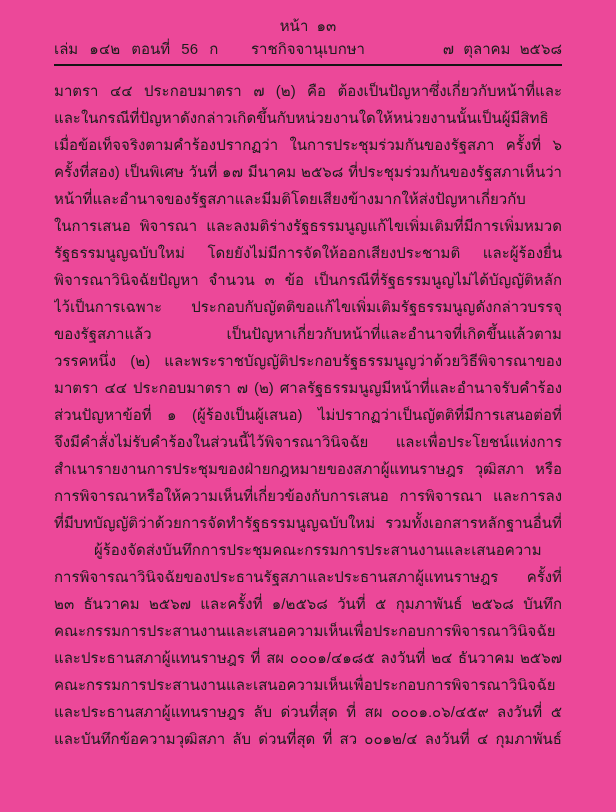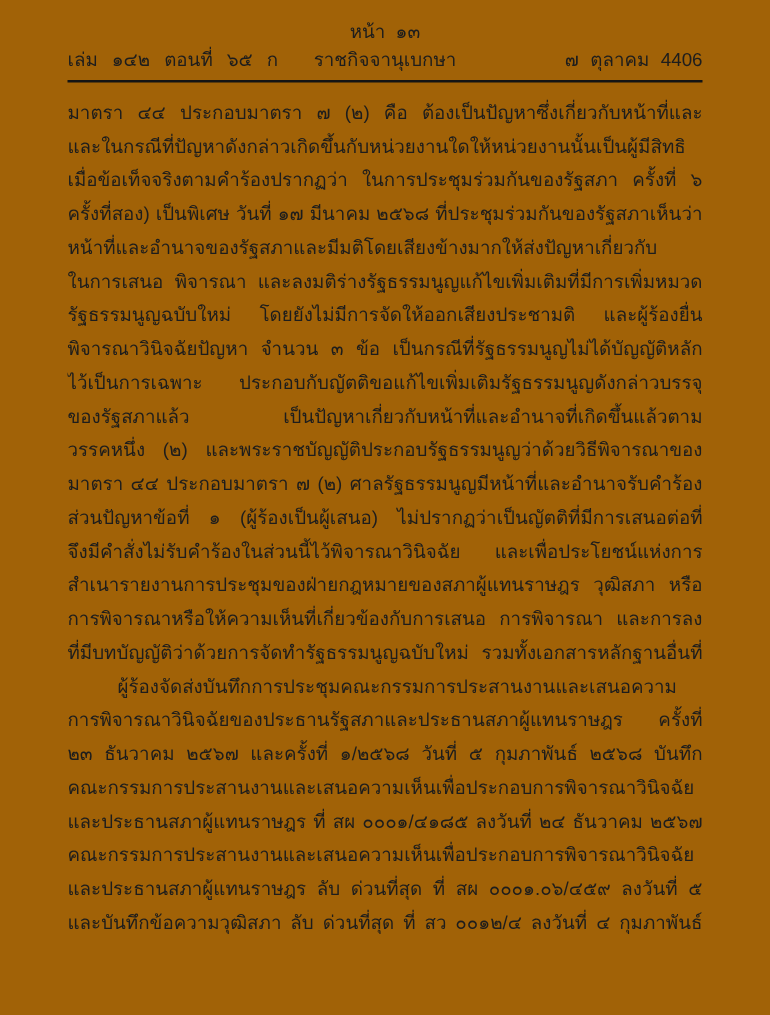--- a/index.html
+++ b/index.html
@@ -5,21 +5,21 @@
   html, body {
     margin: 0;
     padding: 0;
     background: #ffffff;
   }
   .page {
     position: relative;
     width: 616px;
     height: 812px;
     box-sizing: border-box;
-    background: #a16207;
+    background: #ec4899;
     padding: 16px 54px 0 54px;
     font-family: "Liberation Sans", sans-serif;
     color: #1d1d1d;
     overflow: hidden;
   }
   .page-no {
     text-align: center;
     font-size: 15px;
     line-height: 20px;
     word-spacing: 4px;
@@ -72,23 +72,23 @@
     text-indent: 40px;
   }
 </style>
 </head>
 <body>
 
 <div class="page">
   <header>
     <div class="page-no">หน้า ๑๓</div>
     <div class="header-row">
-      <span class="h-left">เล่ม ๑๔๒ ตอนที่ ๖๕ ก</span>
+      <span class="h-left">เล่ม ๑๔๒ ตอนที่ 56 ก</span>
       <span class="h-center">ราชกิจจานุเบกษา</span>
-      <span class="h-right">๗ ตุลาคม 4406</span>
+      <span class="h-right">๗ ตุลาคม ๒๕๖๘</span>
     </div>
     <div class="rule"></div>
   </header>
 
   <main class="doc-body">
     <div class="paragraph">
         <div class="line">มาตรา ๔๔ ประกอบมาตรา ๗ (๒) คือ ต้องเป็นปัญหาซึ่งเกี่ยวกับหน้าที่และอำนาจที่เกิดขึ้นแล้ว</div>
         <div class="line">และในกรณีที่ปัญหาดังกล่าวเกิดขึ้นกับหน่วยงานใดให้หน่วยงานนั้นเป็นผู้มีสิทธิยื่นหนังสือต่อศาลรัฐธรรมนูญ</div>
         <div class="line">เมื่อข้อเท็จจริงตามคำร้องปรากฏว่า ในการประชุมร่วมกันของรัฐสภา ครั้งที่ ๖ (สมัยสามัญประจำปี</div>
         <div class="line">ครั้งที่สอง) เป็นพิเศษ วันที่ ๑๗ มีนาคม ๒๕๖๘ ที่ประชุมร่วมกันของรัฐสภาเห็นว่า เป็นปัญหาเกี่ยวกับ</div>

